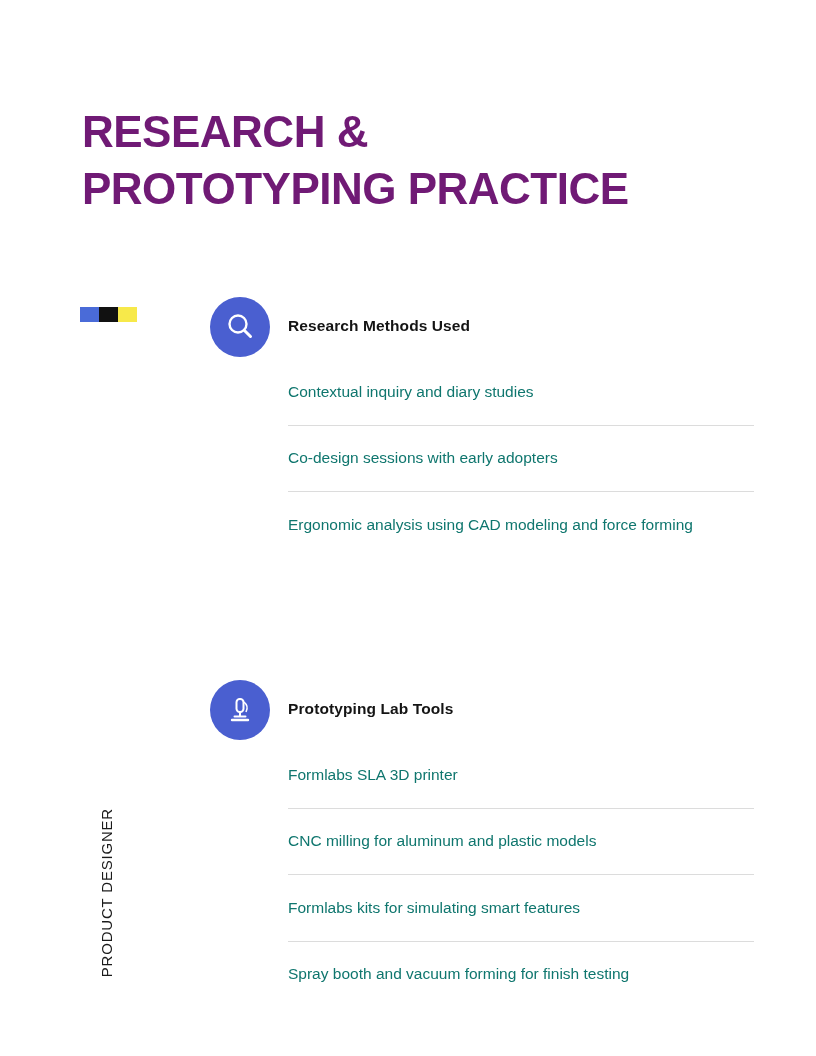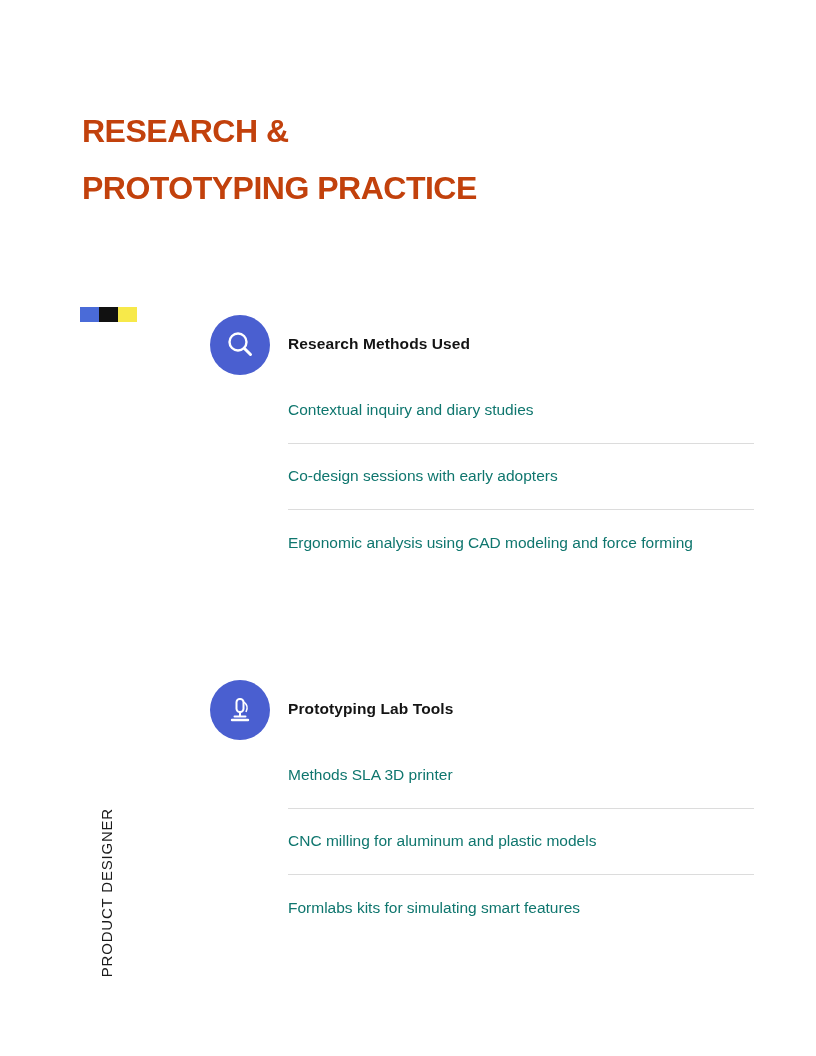--- a/index.html
+++ b/index.html
@@ -19,25 +19,25 @@
     position: relative;
     width: 816px;
     height: 1056px;
   }
   
   .title {
     position: absolute;
     left: 82px;
     top: 103px;
     width: 640px;
-    font-size: 32px;
+    font-size: 44px;
     line-height: 57px;
     font-weight: bold;
     letter-spacing: -0.5px;
-    color: #c2410c;
+    color: #701a75;
     text-transform: uppercase;
   }
   .title .line {
     display: block;
     white-space: nowrap;
   }
   
   .swatch {
     position: absolute;
     left: 80px;
@@ -69,21 +69,21 @@
     letter-spacing: 0.8px;
     color: #1a1a1a;
     white-space: nowrap;
   }
   
   .section {
     position: absolute;
     left: 210px;
     width: 560px;
   }
-  .section.one { top: 315px; }
+  .section.one { top: 297px; }
   .section.two { top: 680px; }
 
   .sec-head {
     position: relative;
     height: 60px;
   }
   .badge {
     position: absolute;
     left: 0;
     top: 0;
@@ -171,19 +171,20 @@
           <rect x="12.5" y="5" width="7" height="13" rx="3.2" fill="none" stroke="#ffffff" stroke-width="2"></rect>
           <line x1="16" y1="18" x2="16" y2="22" stroke="#ffffff" stroke-width="2"></line>
           <path d="M8 26 H24" stroke="#ffffff" stroke-width="2.4" stroke-linecap="round"></path>
           <path d="M10.5 22.5 H21.5" stroke="#ffffff" stroke-width="2" stroke-linecap="round"></path>
           <path d="M20 8 q5 4 2 10" fill="none" stroke="#ffffff" stroke-width="1.6"></path>
         </svg>
       </div>
       <div class="sec-title">Prototyping Lab Tools</div>
     </div>
     <div class="rows">
-      <div class="row">Methods SLA 3D printer</div>
+      <div class="row">Formlabs SLA 3D printer</div>
       <div class="row">CNC milling for aluminum and plastic models</div>
       <div class="row">Formlabs kits for simulating smart features</div>
+      <div class="row">Spray booth and vacuum forming for finish testing</div>
     </div>
   </div>
 
 </div>
 
 </body></html>

